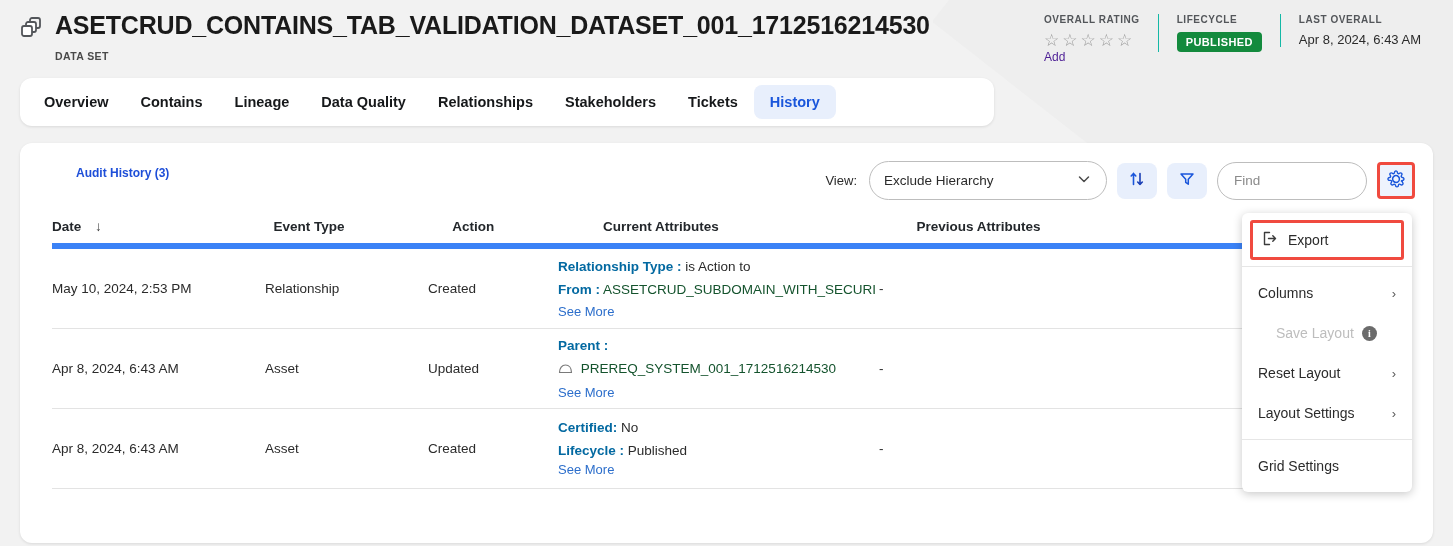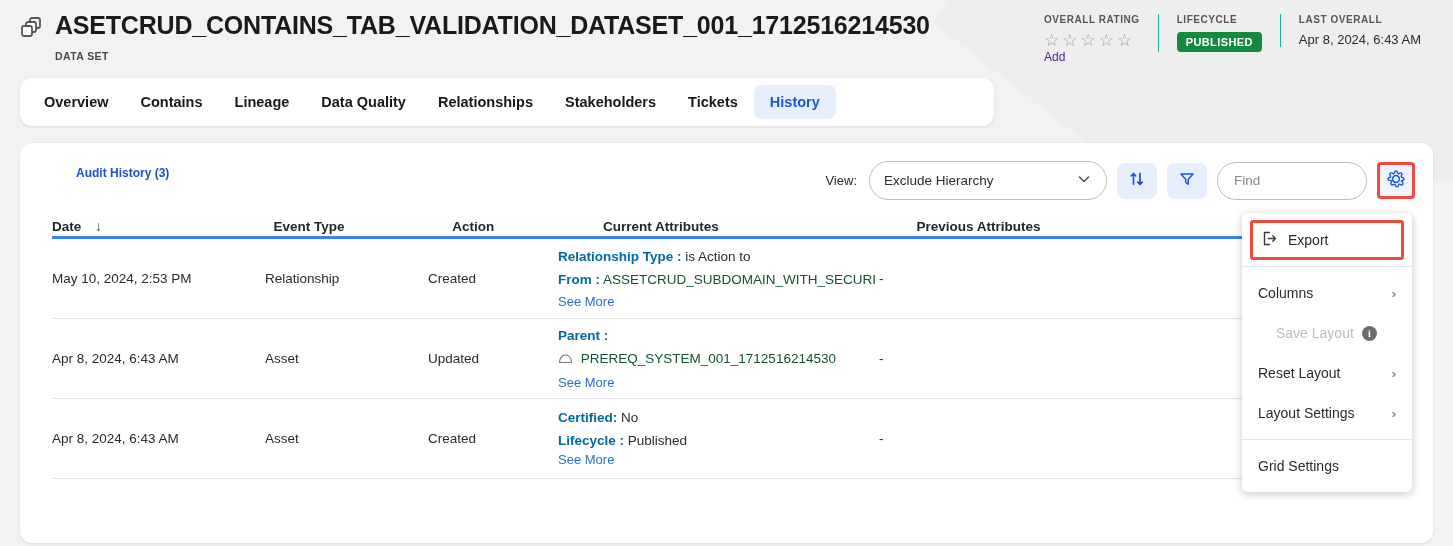--- a/index.html
+++ b/index.html
@@ -94,21 +94,21 @@
     display: flex; align-items: center;
   }
   .gear-wrap {
     width: 38px; height: 37px; border: 3px solid #f04a3f; border-radius: 4px;
     display: flex; align-items: center; justify-content: center;
     background: #eef3fd; cursor: pointer;
   }
 
   
   .tbl { position: absolute; left: 32px; top: 76px; width: 1350px; }
-  .th-row { display: flex; border-bottom: 3px solid #3b82f6; padding-bottom: 2px; gap: 40px; }
+  .th-row { display: flex; border-bottom: 6px solid #3b82f6; padding-bottom: 9px; gap: 40px; }
   .th { font-size: 13.5px; font-weight: bold; color: #23272b; white-space: nowrap; }
   .tr { display: flex; align-items: center; border-bottom: 1px solid #e3e3e3; min-height: 80px; }
   .c0 { width: 213px; } .c1 { width: 163px; } .c2 { width: 130px; }
   .c3 { width: 321px; } .c4 { width: 324px; } .c5 { width: 199px; text-align: right; }
   .cell { font-size: 13.5px; color: #2b2b2b; }
   .attr-line { font-size: 13.5px; color: #2b2b2b; line-height: 20px; margin-bottom: 3px; }
   .attr-line b { font-weight: bold; color: #0369a1; }
   .lnk { color: #14532d; }
   .seemore { font-size: 13px; color: #2c6ecb; cursor: pointer; line-height: 18px; }
   .cloud { display: inline-block; vertical-align: -2px; margin-right: 4px; }

